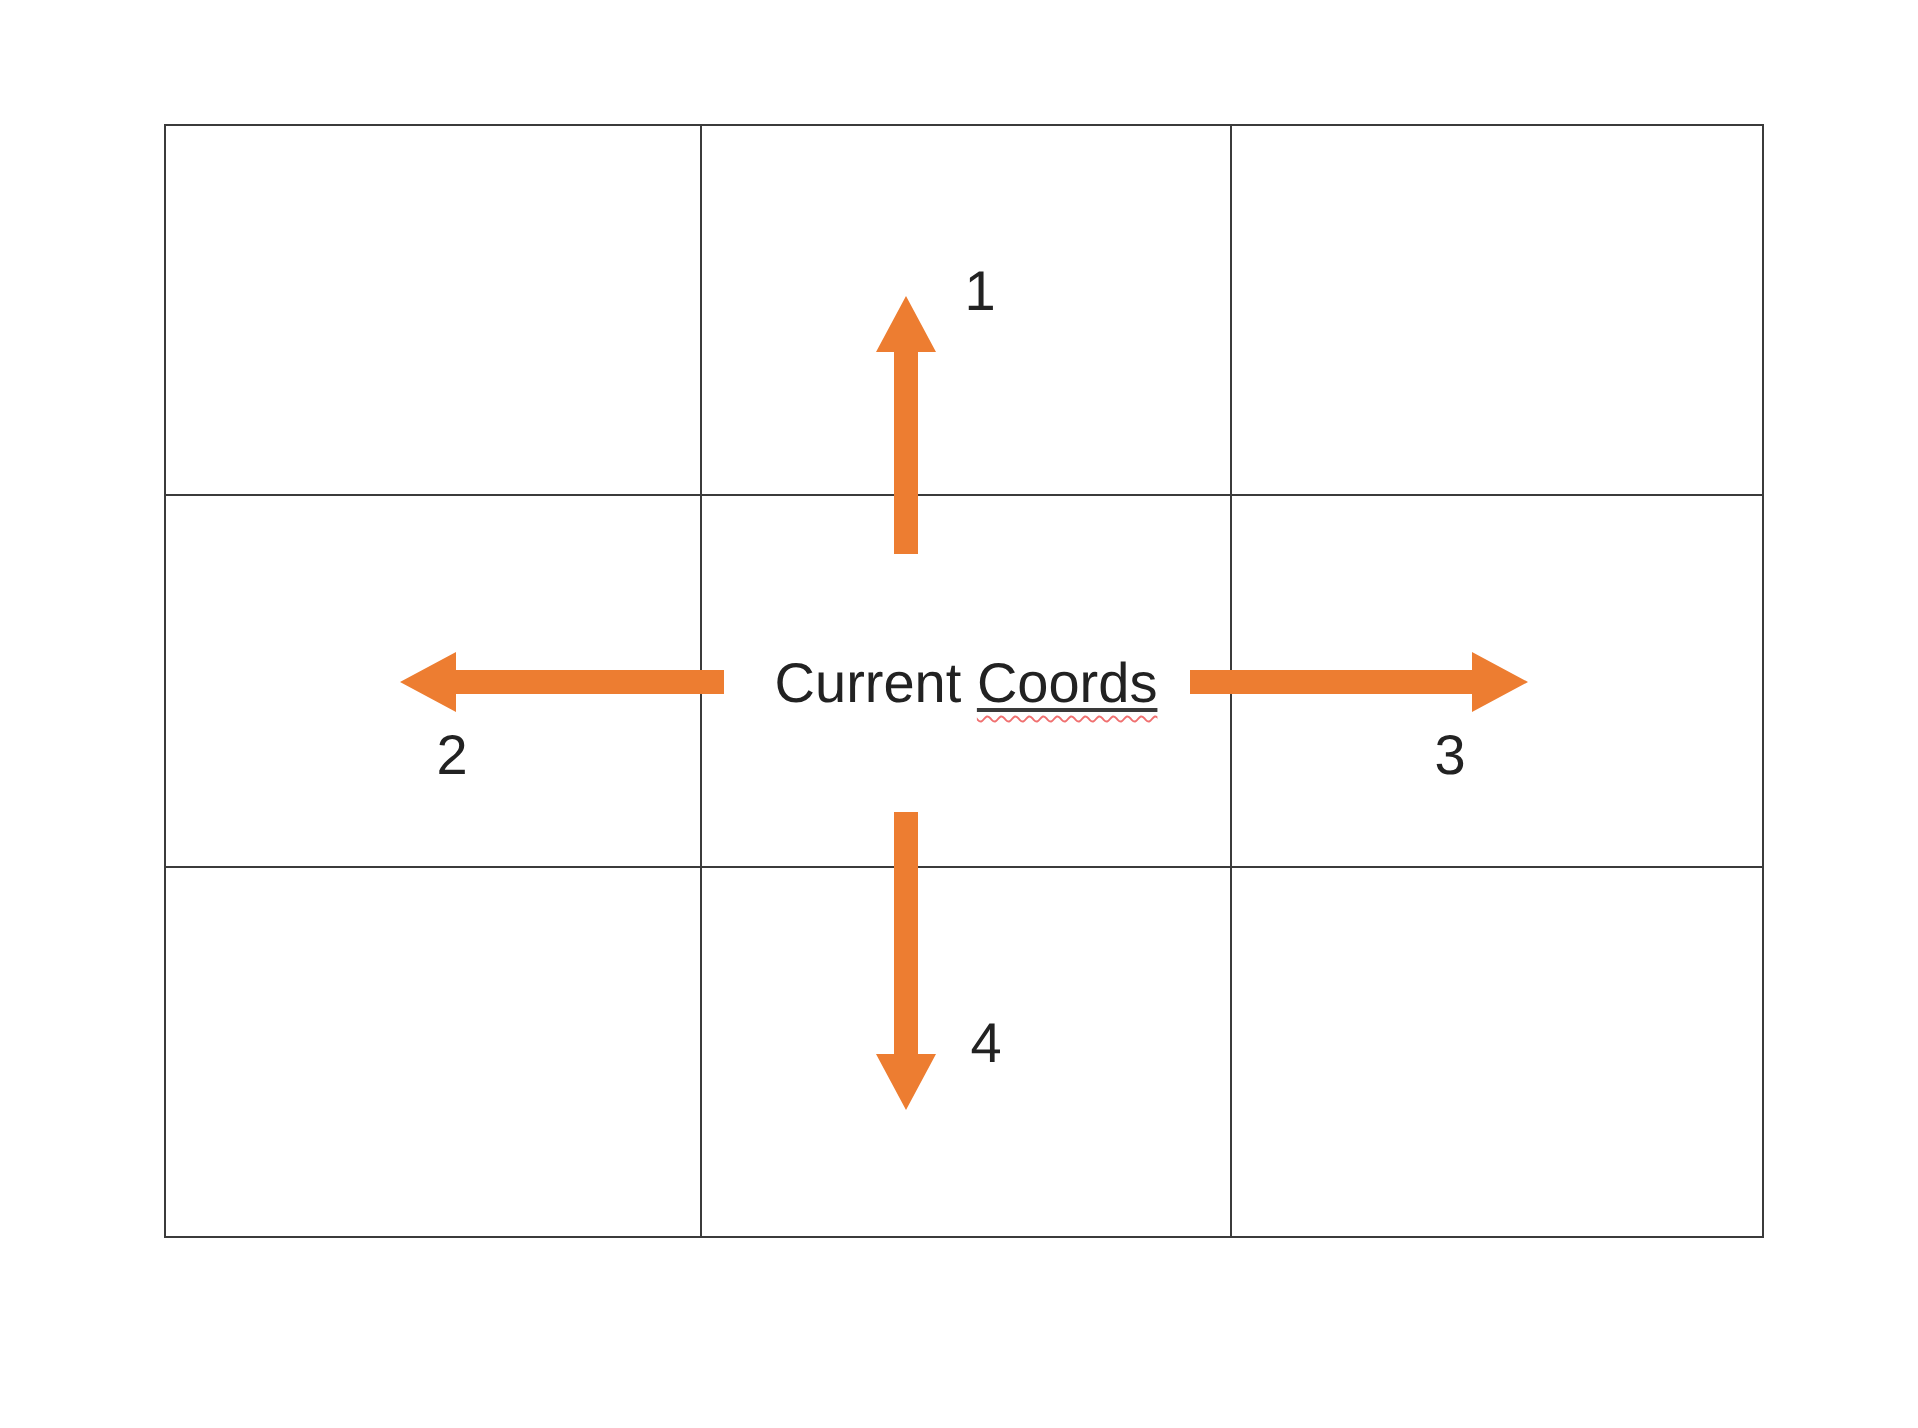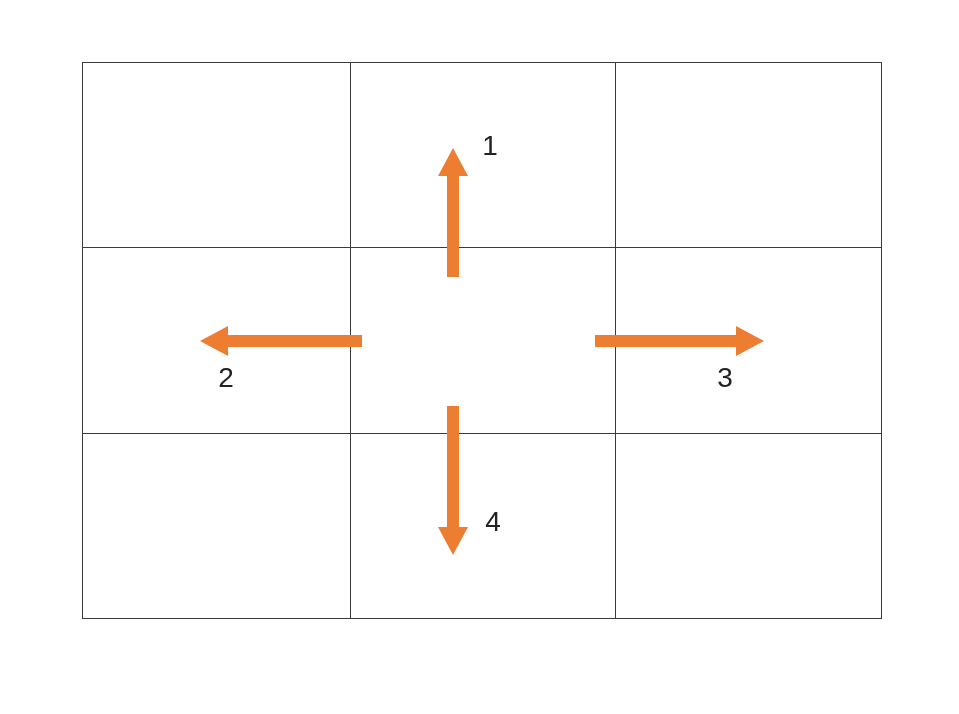--- a/index.html
+++ b/index.html
@@ -107,14 +107,18 @@
 
   <svg class="arrow arrow-right" width="169" height="30" viewBox="0 0 169 30">
     <polygon points="0,9 141,9 141,0 169,15 141,30 141,21 0,21" fill="#ED7D31"></polygon>
   </svg>
 
   <div class="label label-1">1</div>
   <div class="label label-2">2</div>
   <div class="label label-3">3</div>
   <div class="label label-4">4</div>
 
+  <div class="label center-label">
+    <span>Current</span>
+    <span class="ime-underline"><span class="spell-wavy">Coords</span></span>
+  </div>
 
 </div>
 
 </body></html>

